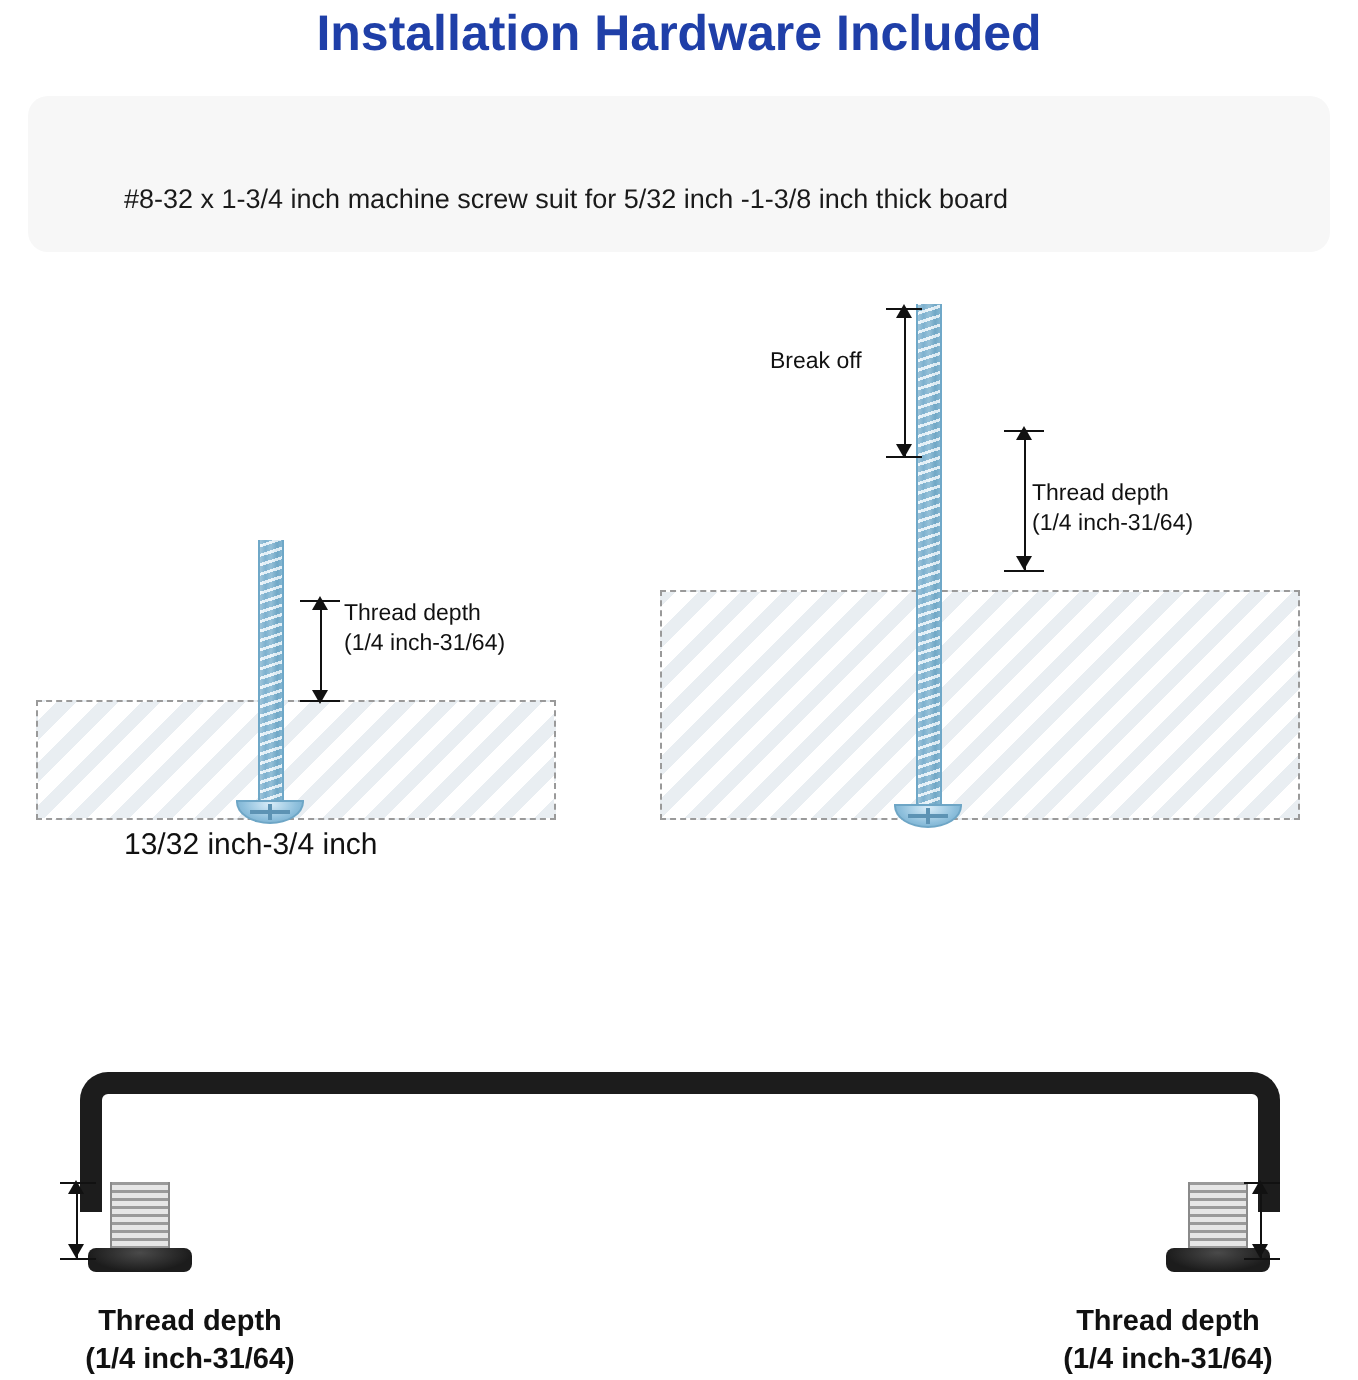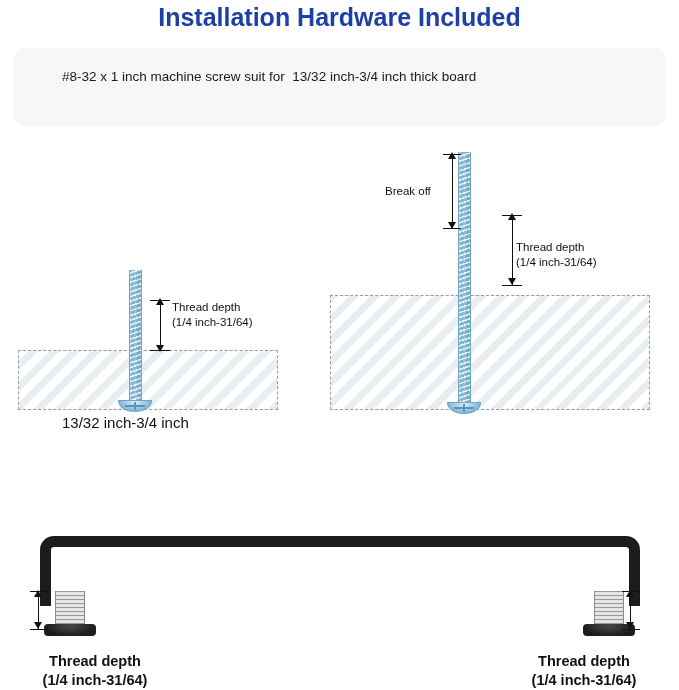--- a/index.html
+++ b/index.html
@@ -243,21 +243,21 @@
   }
 </style>
 </head>
 <body>
 
 <div class="page">
 
   <div class="title">Installation Hardware Included</div>
 
   <div class="note-box">
-    <div class="note-line l1">#8-32 x 1 inch machine screw suit for  13/32 inch-3/4 inch thick board</div>
+    <div class="note-line l2">#8-32 x 1-3/4 inch machine screw suit for 5/32 inch -1-3/8 inch thick board</div>
   </div>
 
   <div class="diagram">
 
     <div class="board board-left"></div>
     <div class="screw-shaft screw-l-shaft"></div>
     <div class="screw-head screw-l-head"></div>
 
     <div class="dim-v" style="left:160px; top:170px; height:50px;"></div>
     <div class="arrow arrow-up" style="left:156px; top:168px;"></div>
@@ -271,21 +271,21 @@
 
     <div class="board board-right"></div>
     <div class="screw-shaft screw-r-shaft"></div>
     <div class="screw-head screw-r-head"></div>
 
     <div class="dim-v" style="left:452px; top:24px; height:74px;"></div>
     <div class="arrow arrow-up" style="left:448px; top:22px;"></div>
     <div class="arrow arrow-down" style="left:448px; top:92px;"></div>
     <div class="dim-h" style="left:443px; top:24px; width:18px;"></div>
     <div class="dim-h" style="left:443px; top:98px; width:18px;"></div>
-    <div class="dim-label" style="left:385px; top:54px;">Break off</div>
+    <div class="dim-label" style="left:385px; top:44px;">Break off</div>
 
     <div class="dim-v" style="left:512px; top:85px; height:70px;"></div>
     <div class="arrow arrow-up" style="left:508px; top:83px;"></div>
     <div class="arrow arrow-down" style="left:508px; top:148px;"></div>
     <div class="dim-h" style="left:502px; top:85px; width:20px;"></div>
     <div class="dim-h" style="left:502px; top:155px; width:20px;"></div>
     <div class="dim-label" style="left:516px; top:110px;">Thread depth</div>
     <div class="dim-label" style="left:516px; top:125px;">(1/4 inch-31/64)</div>
 
   </div>

